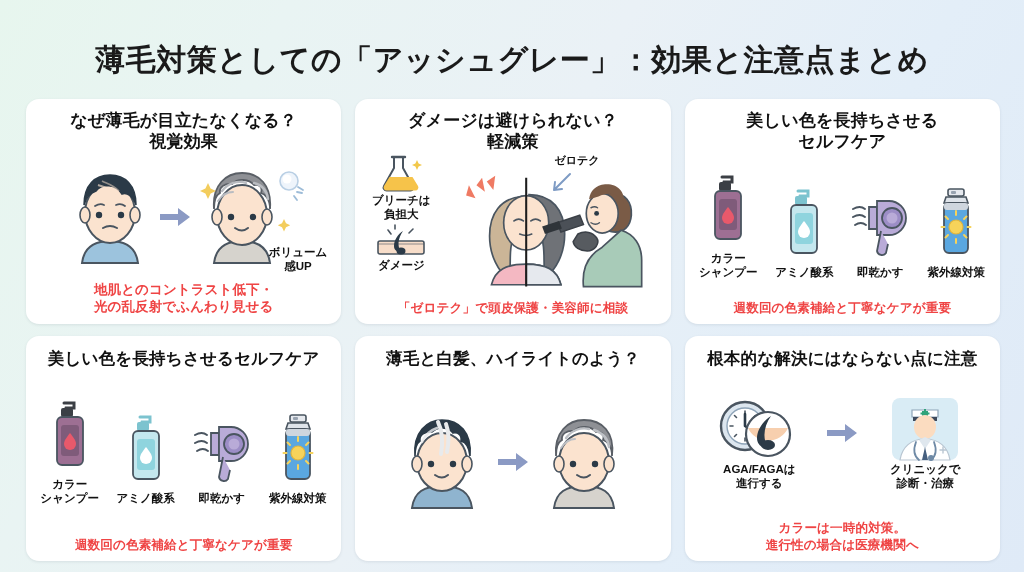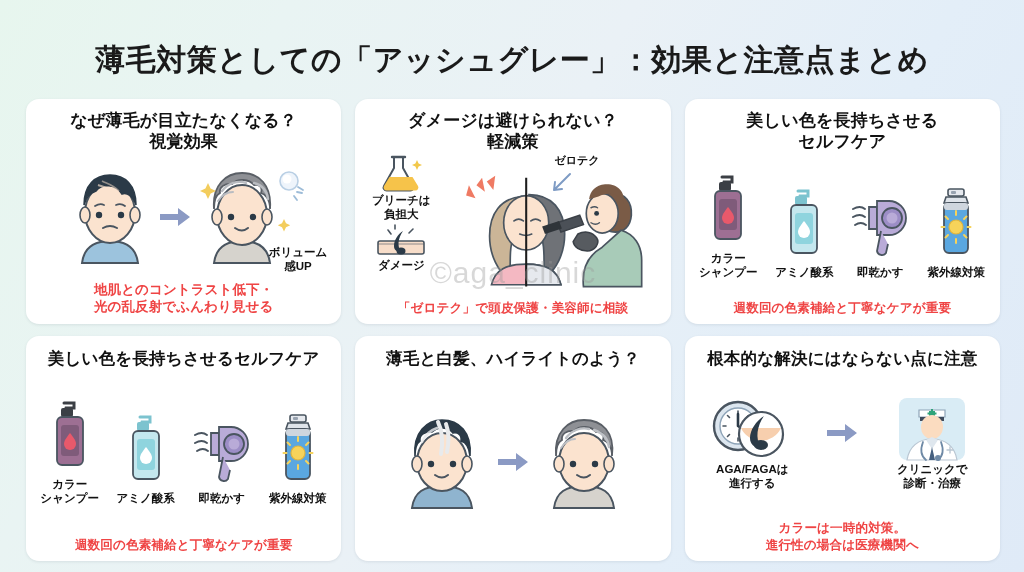--- a/index.html
+++ b/index.html
@@ -52,21 +52,21 @@
 
   
   .row{display:flex;align-items:center;justify-content:center;}
   .arrow{width:34px;height:22px;flex:none;}
   svg{display:block;overflow:visible;}
 
   .prod-grid{display:flex;align-items:flex-end;justify-content:center;gap:8px;width:100%;}
   .prod{display:flex;flex-direction:column;align-items:center;gap:4px;width:68px;}
   .prod .mini-label{margin-top:2px;}
 
-  .pair{display:flex;align-items:center;justify-content:center;gap:19px;}
+  .pair{display:flex;align-items:center;justify-content:center;gap:12px;}
   .pair-col{display:flex;flex-direction:column;align-items:center;gap:2px;width:108px;}
 </style>
 </head>
 <body>
 
 <div id="root">
 
   <div class="page-title">薄毛対策としての「アッシュグレー」：効果と注意点まとめ</div>
 
   <div class="grid">
@@ -192,21 +192,20 @@
             <path d="M112 66l18-6 3 8-18 6z" fill="#2f3439"></path>
           </svg>
           <div class="mini-label" style="position:absolute;left:52%;top:2px;font-size:11px;">
             <div>ゼロテク</div>
           </div>
           <svg style="position:absolute;left:50%;top:20px;" width="22" height="22" viewBox="0 0 22 22">
             <path d="M20 2L4 18M4 18l8-1M4 18l1-8" stroke="#7e9bc4" stroke-width="2" fill="none" stroke-linecap="round"></path>
           </svg>
         </div>
       </div>
-      <div class="watermark">©aga_clinic</div>
       <div class="card-caption small">
         <div>「ゼロテク」で頭皮保護・美容師に相談</div>
       </div>
     </div>
 
     <div class="card">
       <div class="card-title">
         <div>美しい色を長持ちさせる</div>
         <div>セルフケア</div>
       </div>

